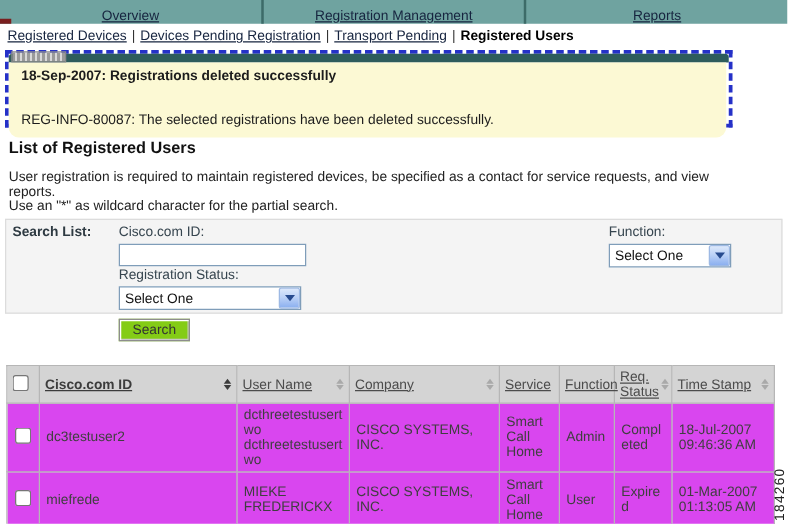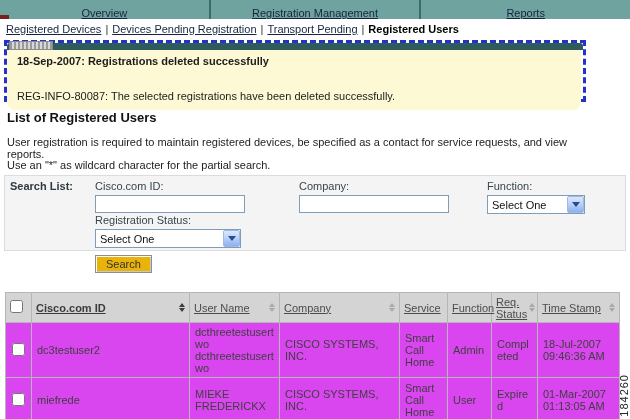--- a/index.html
+++ b/index.html
@@ -51,21 +51,21 @@
   .fakeselect{height:19px;border:1px solid #7f9db9;background:#fff;display:flex;align-items:center;position:relative;cursor:pointer;}
   .fakeselect .selval{flex:1;padding:0 4px;font-size:11px;color:#111;white-space:nowrap;overflow:hidden;}
   .selarrow{width:17px;height:17px;margin:0;border:1px solid #9db9e4;border-radius:2px;
     background:linear-gradient(180deg,#dce8fb 0%,#bcd2f7 45%,#8cb0f0 100%);
     display:flex;align-items:center;justify-content:center;}
   .selarrow .tri{width:0;height:0;border-left:4px solid transparent;border-right:4px solid transparent;border-top:5px solid #274b8f;}
   .w-func{width:98px;}
   .w-reg{width:146px;}
   .regstatus-label{position:absolute;left:90px;top:38px;}
   .regstatus-select{position:absolute;left:90px;top:53px;}
-  .search-btn{position:absolute;left:90px;top:79px;background:#eab308;border:1px solid #8d8d8d;
+  .search-btn{position:absolute;left:90px;top:79px;background:#84cc16;border:1px solid #8d8d8d;
     box-shadow:inset 1px 1px 0 #ffffff, inset -1px -1px 0 #c9c9c9;
     font-family:inherit;font-size:11px;color:#333;padding:2px 10px;cursor:pointer;}
   
   .users-table{position:absolute;left:5px;top:292px;width:614px;border-collapse:collapse;table-layout:fixed;}
   .users-table th,.users-table td{border:1px solid var(--line-gray);font-size:11px;vertical-align:middle;}
   .users-table thead th{background:var(--hdr-gray);height:30px;text-align:left;padding:2px 4px;color:#4c4c4c;font-weight:normal;}
   .users-table thead .hdr-label{text-decoration:underline;}
   .users-table thead th.sorted .hdr-label{font-weight:bold;color:#3c3c3c;}
   .users-table td{background:#d946ef;padding:3px 5px;color:var(--cellTxt);height:45px;word-wrap:break-word;}
   .col-check{text-align:center;}
@@ -114,24 +114,20 @@
 <div class="para2">Use an "*" as wildcard character for the partial search.</div>
 
 <div class="search-panel">
   <div class="search-list-label lbl">Search List:</div>
 
   <div class="fld fld-ciscoid">
     <span class="lbl">Cisco.com ID:</span>
     <input class="txtinput" type="text" value="" style="">
   </div>
 
-  <div class="fld fld-company">
-    <span class="lbl">Company:</span>
-    <input class="txtinput" type="text" value="" style="">
-  </div>
 
   <div class="fld fld-function">
     <span class="lbl">Function:</span>
     <div class="fakeselect w-func">
       <span class="selval">Select One</span>
       <span class="selarrow">
           <span class="tri"></span>
         </span>
     </div>
   </div>

